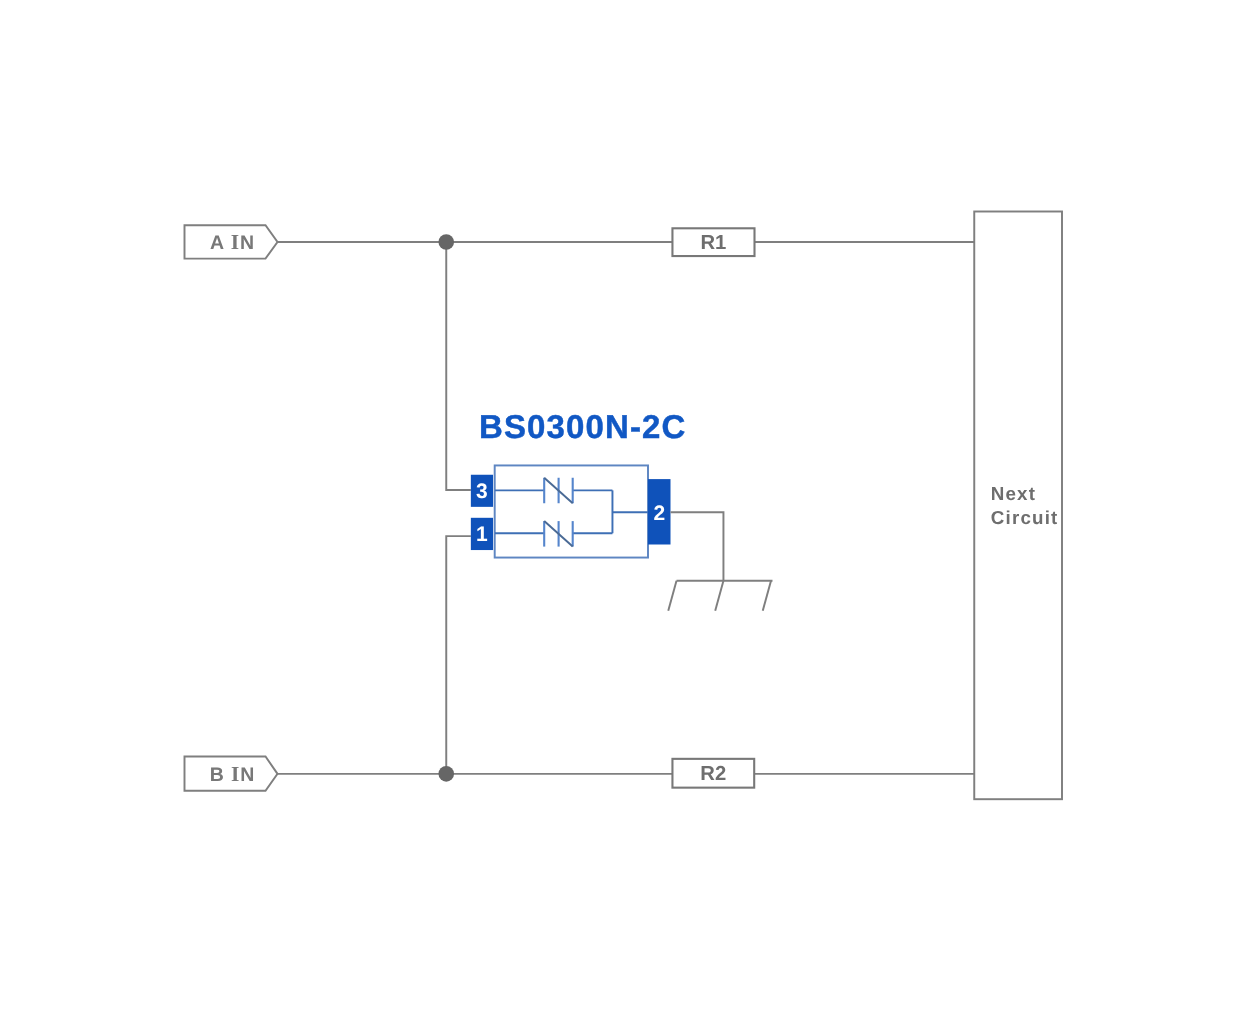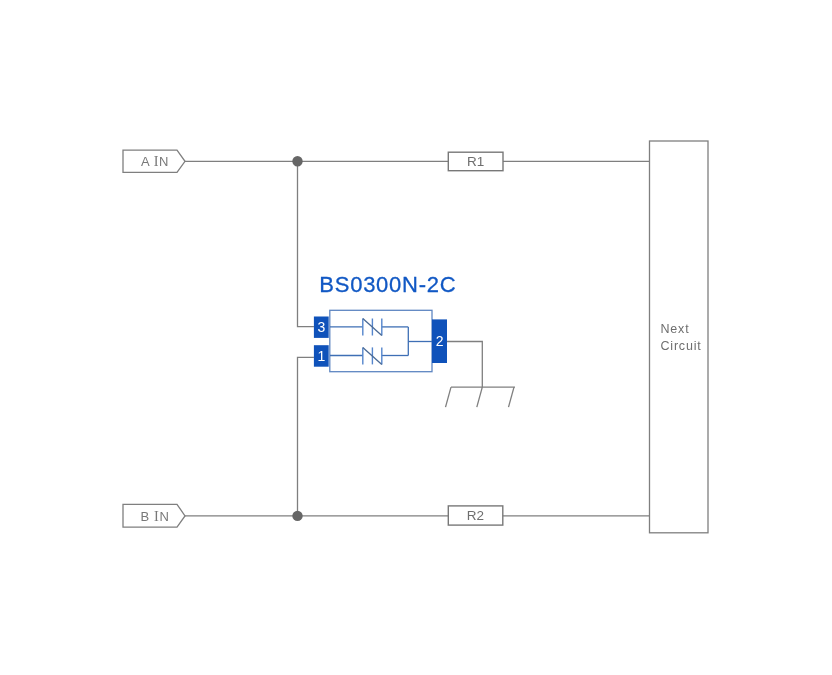--- a/index.html
+++ b/index.html
@@ -1,16 +1,16 @@
 <!DOCTYPE html>
 <html><head>
 <meta charset="utf-8">
 <style>
   html,body{margin:0;padding:0;background:#ffffff;}
-  .wrap{width:778px;height:675px;position:relative;background:#ffffff;overflow:hidden;}
+  .wrap{width:778px;height:675px;position:relative;background:#ffffff;overflow:hidden;font-weight:bold;}
   svg{display:block;}
   text{font-family:"Liberation Sans",sans-serif;}
 </style>
 </head>
 <body>
 <div class="wrap">
 <svg width="832" height="675" viewBox="0 0 832 675">
 
 <line x1="185" y1="161.3" x2="649.5" y2="161.3" stroke="#7f7f7f" stroke-width="1.3"></line>
 

